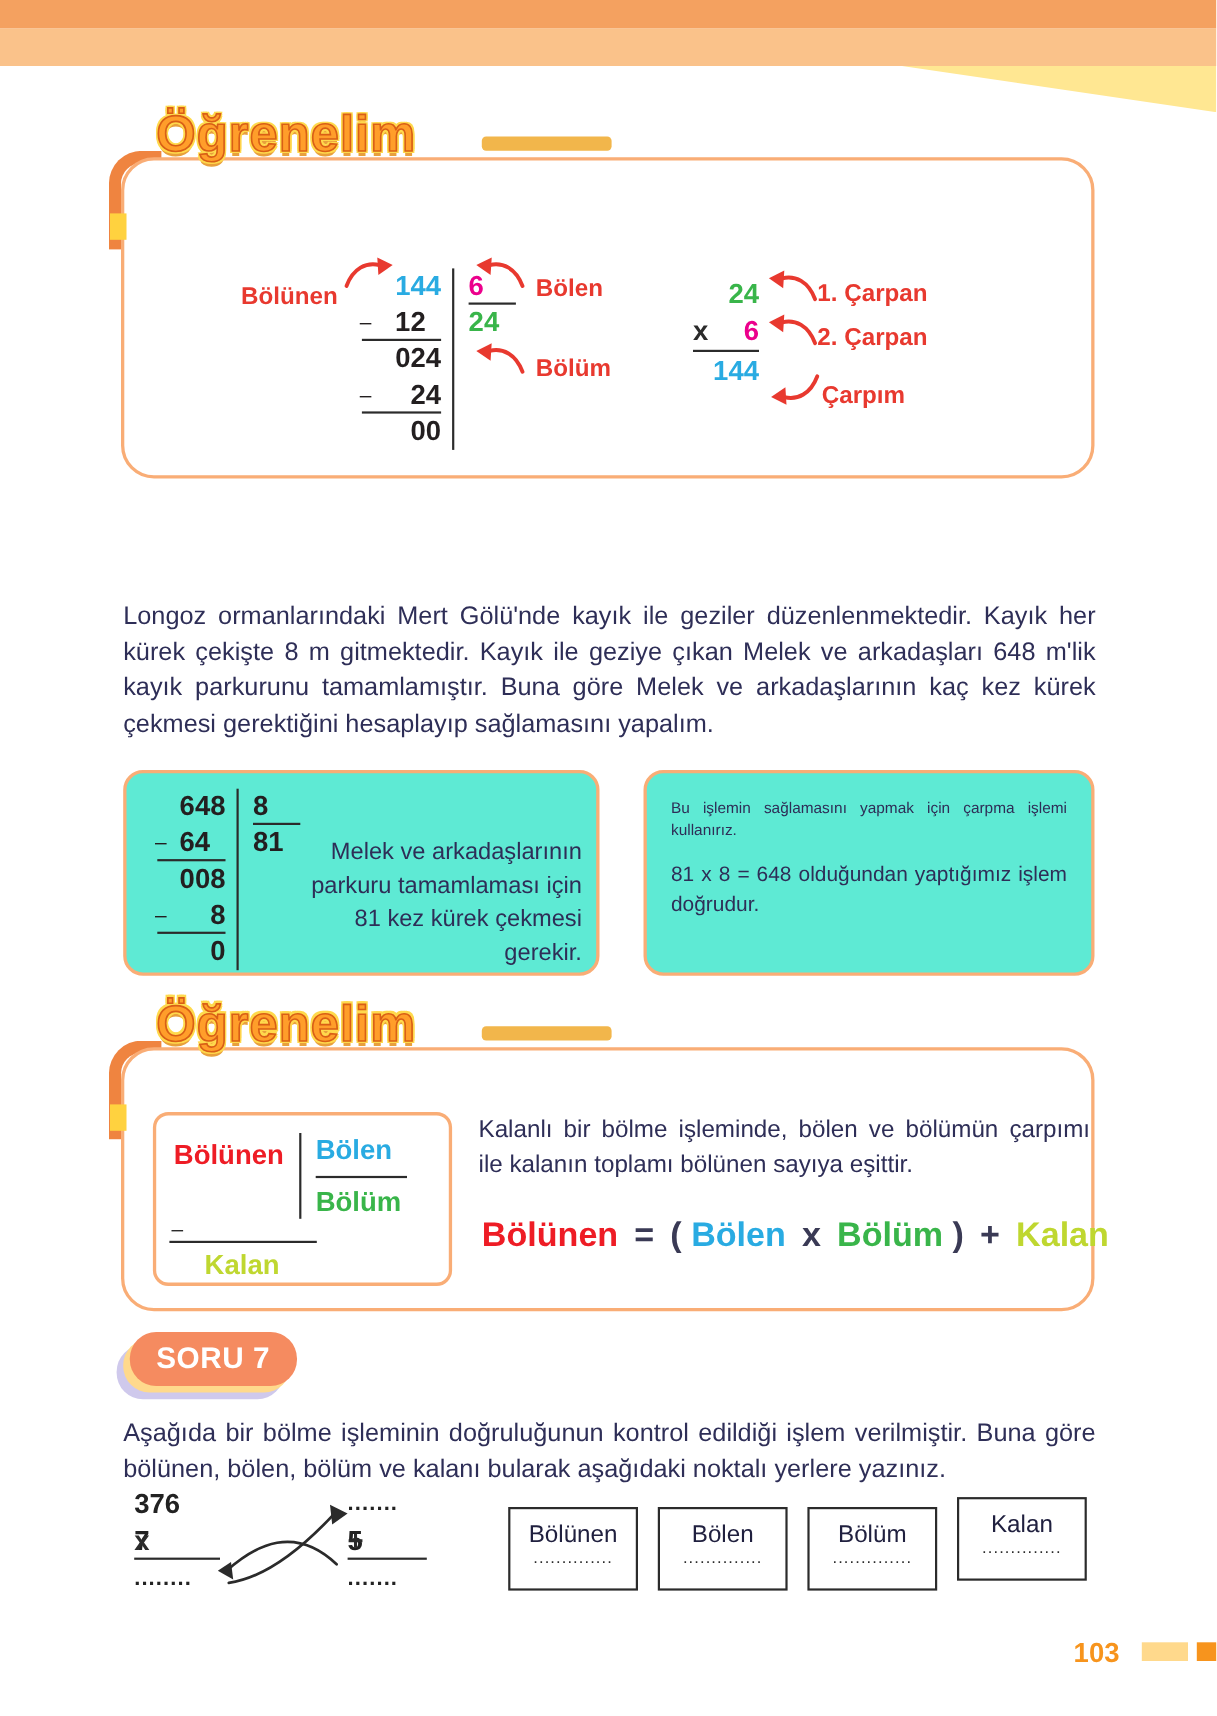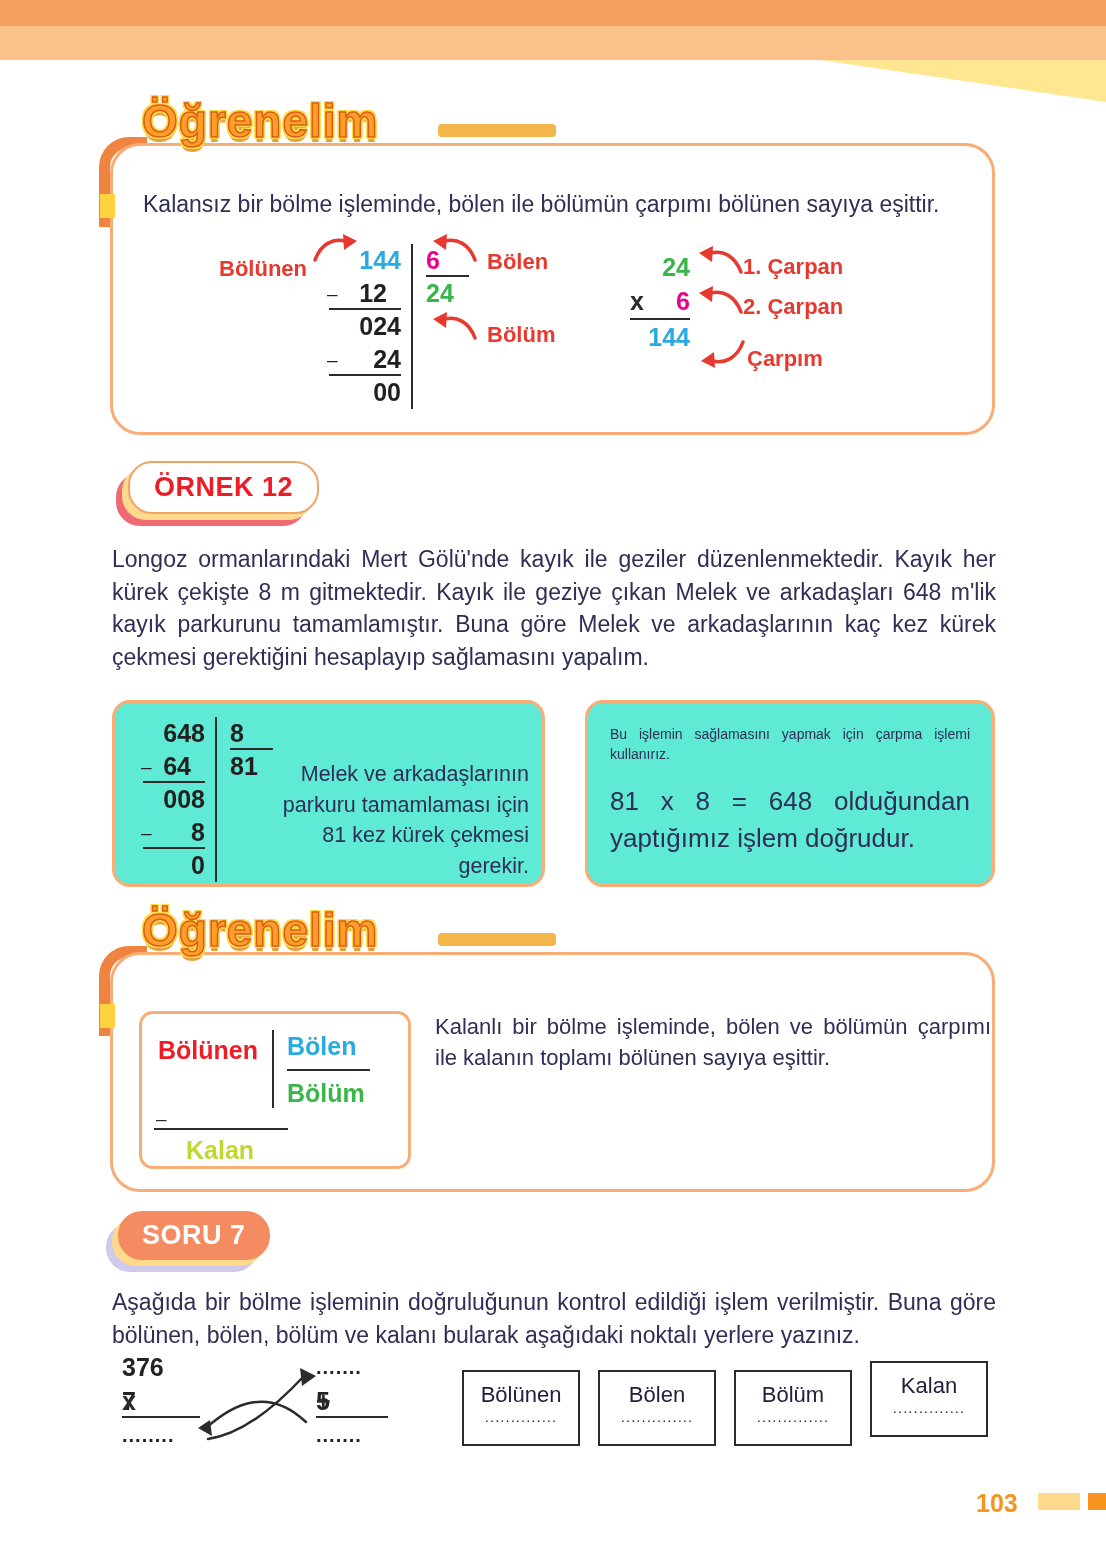--- a/index.html
+++ b/index.html
@@ -106,21 +106,20 @@
   <div class="abs strip1"></div>
   <div class="abs strip2"></div>
   <div class="abs wedge"></div>
 
   <div class="abs corner" style="left:99px;top:137px"></div>
   <div class="abs ysquare" style="left:100px;top:194px"></div>
   <div class="abs logo" style="left:142px;top:94px">Öğrenelim</div>
   <div class="abs goldbar" style="left:438px;top:124px;width:118px"></div>
 
   <div class="abs learnbox" style="left:110px;top:143px;width:885px;height:292px">
-    <div class="abs bodytext" style="left:30px;top:42px;width:826px">Kalansız bir bölme işleminde, bölen ile bölümün çarpımı bölünen sayıya eşittir.</div>
 
     <div class="abs divlabel" style="left:106px;top:110px">Bölünen</div>
     <svg class="abs arr" style="left:198px;top:86px" width="48" height="32" viewBox="0 0 48 32">
       <path d="M4,28 C 10,12 22,6 34,9" fill="none" stroke="#e8392f" stroke-width="3.5" stroke-linecap="round"></path>
       <polygon points="32,2 46,9 33,18" fill="#e8392f"></polygon>
     </svg>
 
     <div class="abs divlabel" style="left:374px;top:103px">Bölen</div>
     <svg class="abs arr fh" style="left:318px;top:86px" width="48" height="32" viewBox="0 0 48 32">
       <path d="M4,28 C 10,12 22,6 34,9" fill="none" stroke="#e8392f" stroke-width="3.5" stroke-linecap="round"></path>
@@ -165,21 +164,20 @@
       <polygon points="32,2 46,9 33,18" fill="#e8392f"></polygon>
     </svg>
 
     <div class="abs divlabel" style="left:634px;top:200px">Çarpım</div>
     <svg class="abs arr fhv" style="left:586px;top:192px" width="48" height="32" viewBox="0 0 48 32">
       <path d="M4,28 C 10,12 22,6 34,9" fill="none" stroke="#e8392f" stroke-width="3.5" stroke-linecap="round"></path>
       <polygon points="32,2 46,9 33,18" fill="#e8392f"></polygon>
     </svg>
   </div>
 
-  <div class="pill pill-ornek" style="left:128px;top:461px">ÖRNEK 12</div>
 
   <div class="abs bodytext" style="left:112px;top:543px;width:884px">Longoz ormanlarındaki Mert Gölü'nde kayık ile geziler düzenlenmektedir. Kayık her kürek çekişte 8 m gitmektedir. Kayık ile geziye çıkan Melek ve arkadaşları 648 m'lik kayık parkurunu tamamlamıştır. Buna göre Melek ve arkadaşlarının kaç kez kürek çekmesi gerektiğini hesaplayıp sağlamasını yapalım.</div>
 
   <div class="abs roundbox" style="left:112px;top:700px;width:433px;height:187px">
     <div class="abs ld ld2" style="left:28px;top:14px">
       <div class="ld-left">
         <div class="row">648</div>
         <div class="row u shift"><span class="minus">–</span><span>64</span></div>
         <div class="row">008</div>
         <div class="row u"><span class="minus">–</span><span>8</span></div>
@@ -188,21 +186,21 @@
       <div class="ld-right">
         <div class="divisor">8</div>
         <div class="quotient">81</div>
       </div>
     </div>
     <div class="abs bodytext" style="left:158px;top:56px;width:256px;font-size:21.5px;text-align:right">Melek ve arkadaşlarının parkuru tamamlaması için 81 kez kürek çekmesi gerekir.</div>
   </div>
 
   <div class="abs roundbox" style="left:585px;top:700px;width:410px;height:187px;padding:22px 22px">
     <div class="bodytext" style="font-size:14px;margin-bottom:18px">Bu işlemin sağlamasını yapmak için çarpma işlemi kullanırız.</div>
-    <div class="bodytext" style="font-size:26px">81 x 8 = 648 olduğundan yaptığımız işlem doğrudur.</div>
+    <div class="bodytext" style="font-size:19px">81 x 8 = 648 olduğundan yaptığımız işlem doğrudur.</div>
   </div>
 
   <div class="abs corner" style="left:99px;top:946px"></div>
   <div class="abs ysquare" style="left:100px;top:1004px"></div>
   <div class="abs logo" style="left:142px;top:903px">Öğrenelim</div>
   <div class="abs goldbar" style="left:438px;top:933px;width:118px"></div>
 
   <div class="abs learnbox" style="left:110px;top:952px;width:885px;height:240px">
 
     <div class="abs diagbox" style="left:26px;top:56px;width:272px;height:158px">
@@ -213,20 +211,31 @@
           <div class="diag-quot green">Bölüm</div>
         </div>
       </div>
       <div class="diag-minus">–</div>
       <div class="diag-line"></div>
       <div class="diag-kalan lime">Kalan</div>
     </div>
 
     <div class="abs bodytext" style="left:322px;top:56px;width:556px;font-size:22px">Kalanlı bir bölme işleminde, bölen ve bölümün çarpımı ile kalanın toplamı bölünen sayıya eşittir.</div>
 
+    <div class="abs formula" style="left:322px;top:150px">
+      <span class="red">Bölünen</span>
+      <span class="dark">=</span>
+      <span class="dark" style="margin-right:0">(</span>
+      <span class="blue" style="margin-left:0">Bölen</span>
+      <span class="dark">x</span>
+      <span class="green" style="margin-right:0">Bölüm</span>
+      <span class="dark" style="margin-left:0">)</span>
+      <span class="dark">+</span>
+      <span class="lime">Kalan</span>
+    </div>
   </div>
 
   <div class="pill pill-soru" style="left:118px;top:1211px">SORU 7</div>
 
   <div class="abs bodytext" style="left:112px;top:1286px;width:884px">Aşağıda bir bölme işleminin doğruluğunun kontrol edildiği işlem verilmiştir. Buna göre bölünen, bölen, bölüm ve kalanı bularak aşağıdaki noktalı yerlere yazınız.</div>
 
   <div class="abs workcol" style="left:122px;top:1350px;width:78px">
     <div class="wrow">376</div>
     <div class="wrow u"><span class="mop">x</span><span>7</span></div>
     <div class="wrow dots">........</div>

